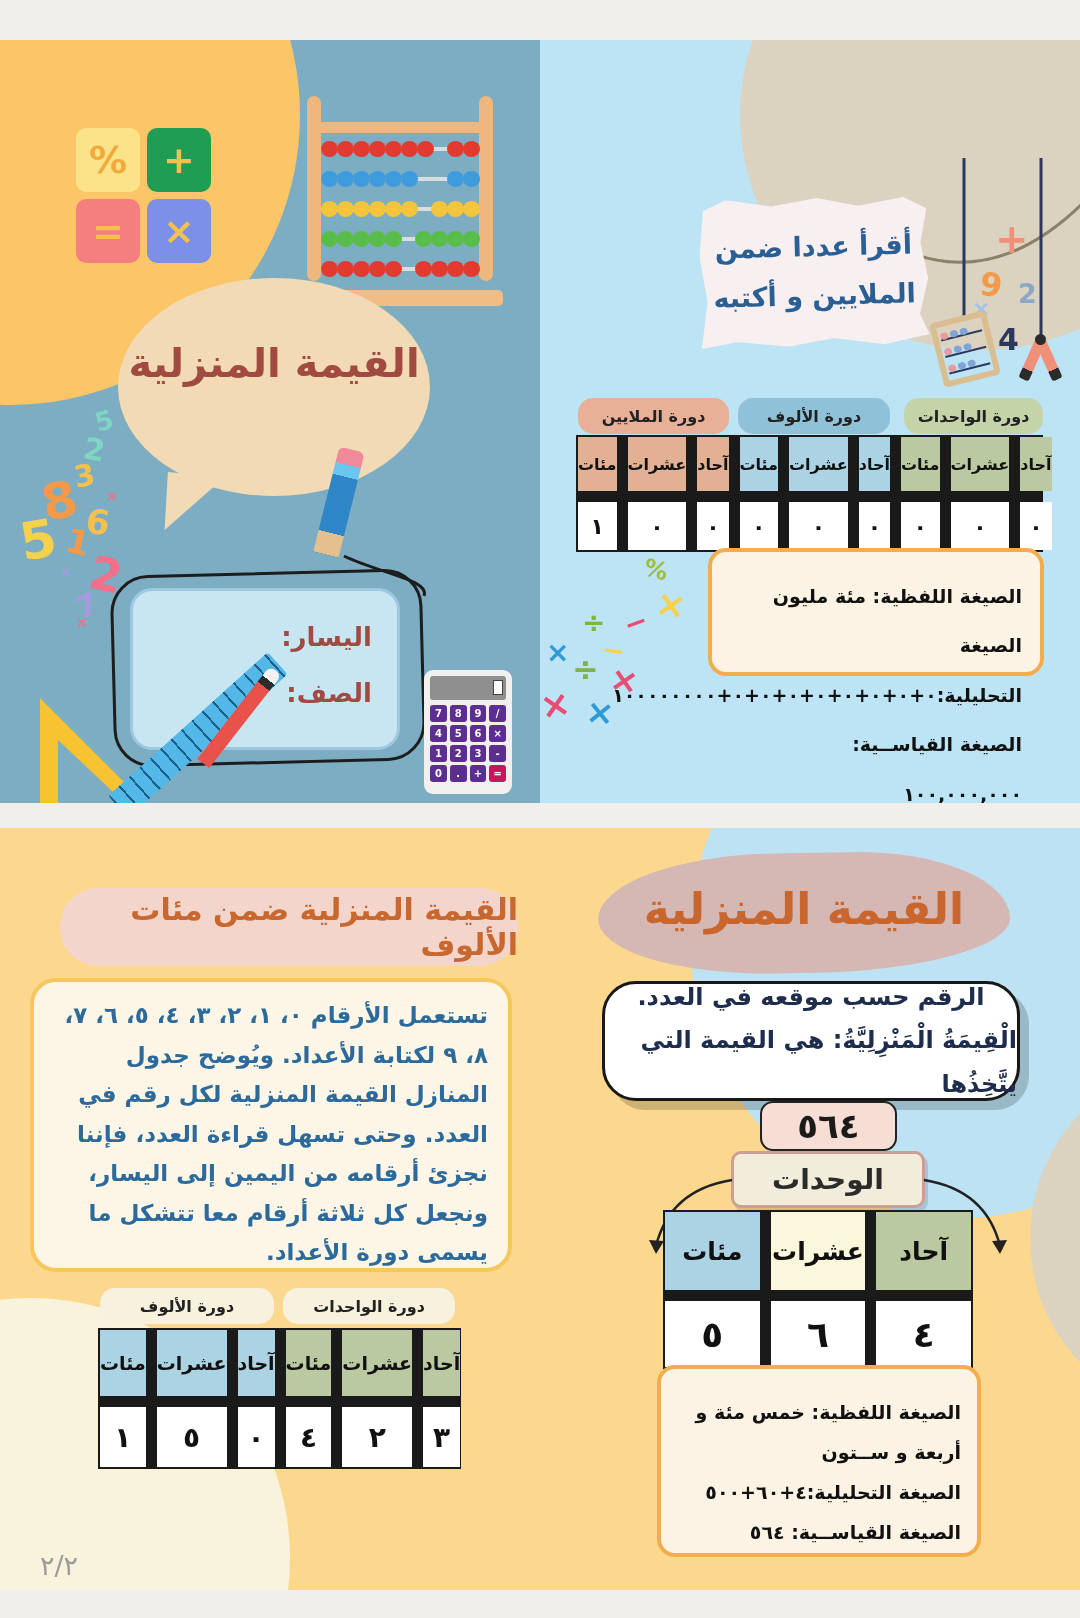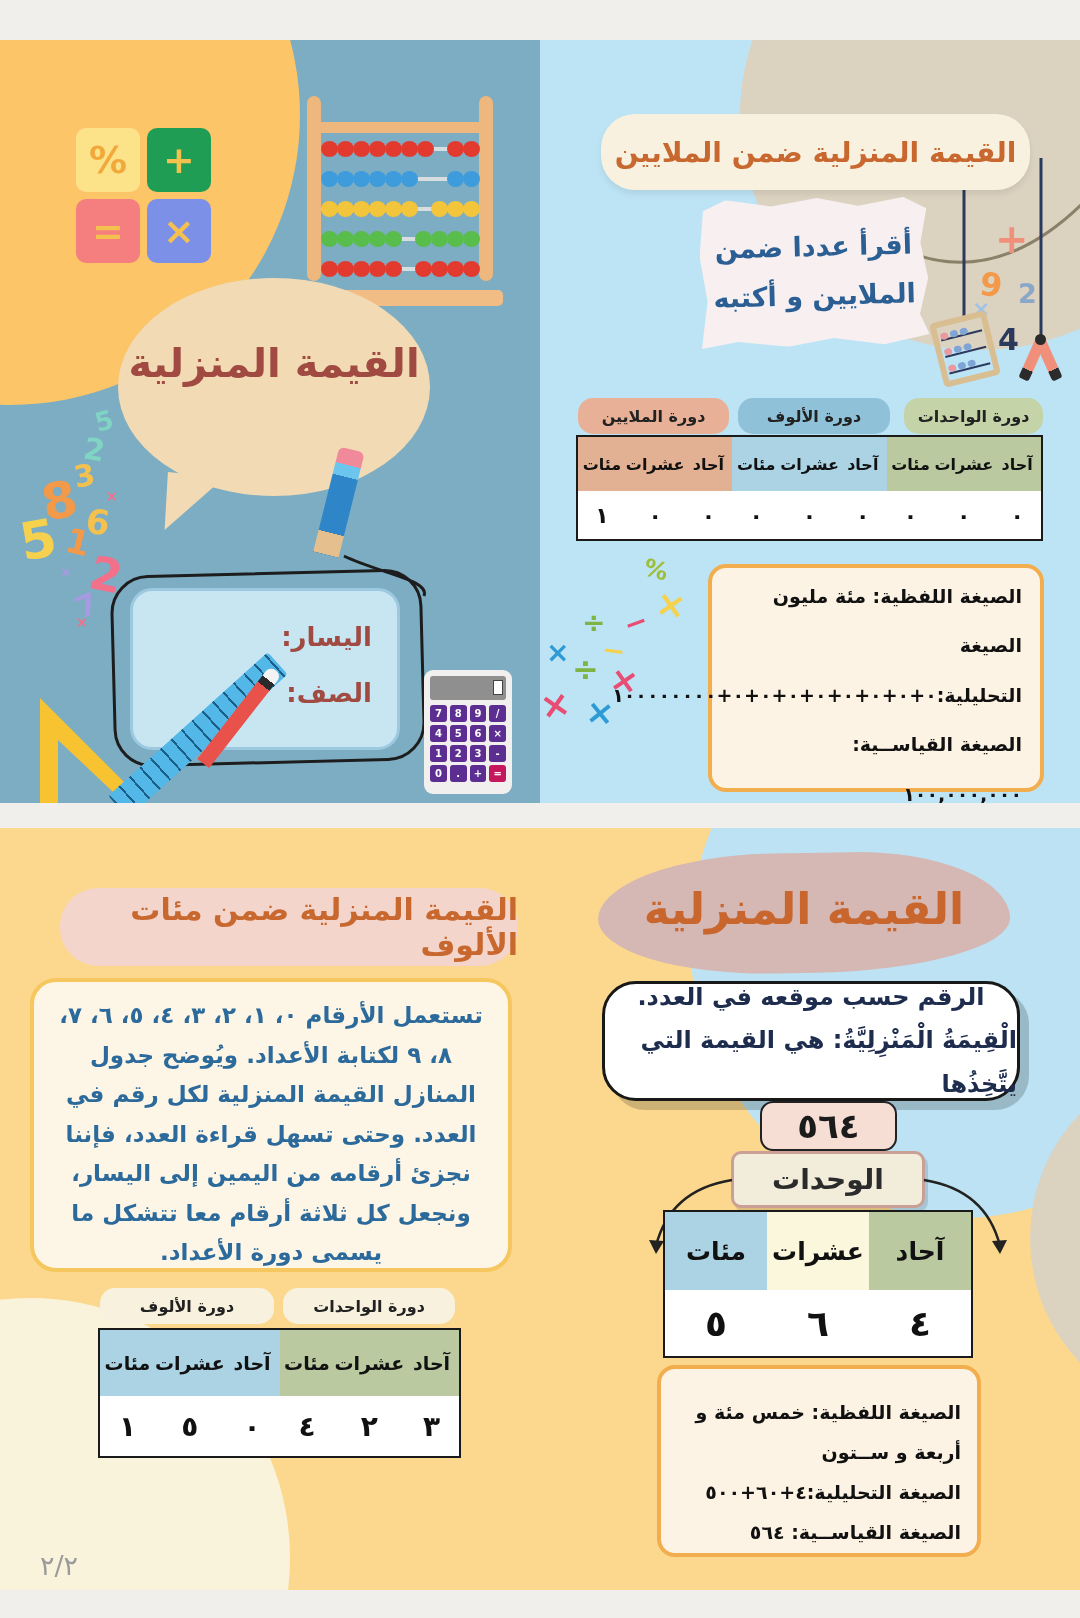--- a/index.html
+++ b/index.html
@@ -122,32 +122,32 @@
   .comp-leg { position:absolute; left:19px; top:7px; width:11px; height:42px;
     background:linear-gradient(to bottom,#f0907b 0 75%,#2b2b2b 75%); transform-origin:top center; border-radius:3px; }
   .comp-leg.l { transform:rotate(24deg); } .comp-leg.r { transform:rotate(-24deg); }
 
   .pill { position:absolute; height:36px; border-radius:15px; display:flex; align-items:center;
     justify-content:center; font-size:16px; font-weight:bold; color:#222; direction:rtl; }
   .pv-pill-millions  { left:38px;  top:358px; width:151px; background:#e8b197; }
   .pv-pill-thousands { left:198px; top:358px; width:152px; background:#8fc2d8; }
   .pv-pill-ones      { left:364px; top:358px; width:139px; background:#c5d3a8; }
 
-  .tbl { position:absolute; display:grid; border:2px solid #1a1a1a; background:#1a1a1a; gap:0; }
+  .tbl { position:absolute; display:grid; border:2px solid #1a1a1a; background:#1a1a1a; gap:11px; }
   .cell { display:flex; align-items:center; justify-content:center; font-weight:bold; color:#111; }
   .tbl9 { left:36px; top:395px; width:467px; grid-template-columns:repeat(9,1fr);
     grid-template-rows:54px 48px; }
   .tbl9 .hdr { font-size:16px; }
   .tbl9 .val { background:#fff; font-size:22px; }
   .hdr-salmon { background:#e2b092; } .hdr-blue { background:#abd3e4; } .hdr-sage { background:#bac9a0; }
   .hdr-cream { background:#fbf7dc; }
 
   .forms-box { position:absolute; background:#fdf3e4; border:4px solid #f2ae4e; border-radius:18px;
     direction:rtl; color:#111; font-weight:bold; text-align:right; }
-  .m-forms { left:168px; top:524px; width:336px; height:228px; padding:4px 18px; font-size:19px; line-height:2.6; }
+  .m-forms { left:168px; top:508px; width:336px; height:128px; padding:20px 18px; font-size:19px; line-height:2.6; }
   .sym { position:absolute; font-weight:bold; }
   .sy0 { left:104px; top:516px; font-size:24px; color:#9dbe3a; transform:rotate(15deg); }
   .sy1 { left:116px; top:544px; font-size:36px; color:#f5d14e; transform:rotate(10deg); }
   .sy2 { left:84px;  top:566px; font-size:28px; color:#e84d74; transform:rotate(-20deg); }
   .sy3 { left:42px;  top:566px; font-size:28px; color:#7fb344; }
   .sy4 { left:62px;  top:594px; font-size:28px; color:#f5d14e; transform:rotate(8deg); }
   .sy5 { left:6px;   top:596px; font-size:28px; color:#2f9bd6; }
   .sy6 { left:32px;  top:610px; font-size:32px; color:#7fb344; }
   .sy7 { left:70px;  top:620px; font-size:34px; color:#e84d74; transform:rotate(10deg); }
   .sy8 { left:0px;   top:644px; font-size:36px; color:#e84d74; transform:rotate(-10deg); }
@@ -155,21 +155,21 @@
 
   
   .hund { background:#fcd88e; }
   .cream-blob { position:absolute; left:-230px; top:470px; width:520px; height:520px;
     border-radius:50%; background:#faf3db; }
   .h-title { position:absolute; left:60px; top:60px; width:458px; height:78px;
     background:#f3d5cb; border-radius:38px; display:flex; align-items:center; justify-content:center;
     color:#c8672e; font-size:30px; font-weight:bold; direction:rtl; }
   .h-body { position:absolute; left:30px; top:150px; width:482px; height:294px;
     background:#fdf6e7; border:4px solid #f6c75e; border-radius:26px; padding:14px 20px;
-    color:#2b6a9b; font-size:23px; font-weight:bold; line-height:1.72; text-align:center; direction:rtl; }
+    color:#2b6a9b; font-size:23px; font-weight:bold; line-height:1.72; text-align:right; direction:rtl; }
   .h-pill-thousands { left:100px; top:460px; width:174px; background:#f7f1de; }
   .h-pill-ones      { left:283px; top:460px; width:172px; background:#f7f1de; }
   .tbl6 { left:98px; top:500px; width:363px; grid-template-columns:repeat(6,1fr);
     grid-template-rows:66px 60px; }
   .tbl6 .hdr { font-size:19px; }
   .tbl6 .val { background:#fff; font-size:28px; }
   .h-forms { position:absolute; left:112px; top:630px; width:406px; height:98px;
     background:#fff; border:3px solid #141414; box-shadow:10px 10px 0 rgba(130,125,110,.45);
     direction:rtl; color:#111; padding:6px 12px; font-size:15.5px; font-weight:bold;
     line-height:1.85; text-align:right; }
@@ -357,21 +357,20 @@
 
   <div class="half right millions">
     <div class="beige-circle"></div>
 
     <svg class="overlay" width="540" height="763">
       <path d="M 368 212 Q 460 248 548 158" stroke="#8b8068" stroke-width="3" fill="none"></path>
       <line x1="424" y1="118" x2="424" y2="280" stroke="#2b3a5c" stroke-width="3"></line>
       <line x1="501" y1="118" x2="501" y2="300" stroke="#2b3a5c" stroke-width="3"></line>
     </svg>
 
-    <div class="m-title">القيمة المنزلية ضمن الملايين</div>
 
     <div class="torn">
       <span>أقرأ عددا ضمن</span>
       <span>الملايين و أكتبه</span>
     </div>
 
     <span class="decor-num dn-plus">+</span>
     <span class="decor-num dn-nine">9</span>
     <span class="decor-num dn-two">2</span>
     <span class="decor-num dn-times">×</span>

